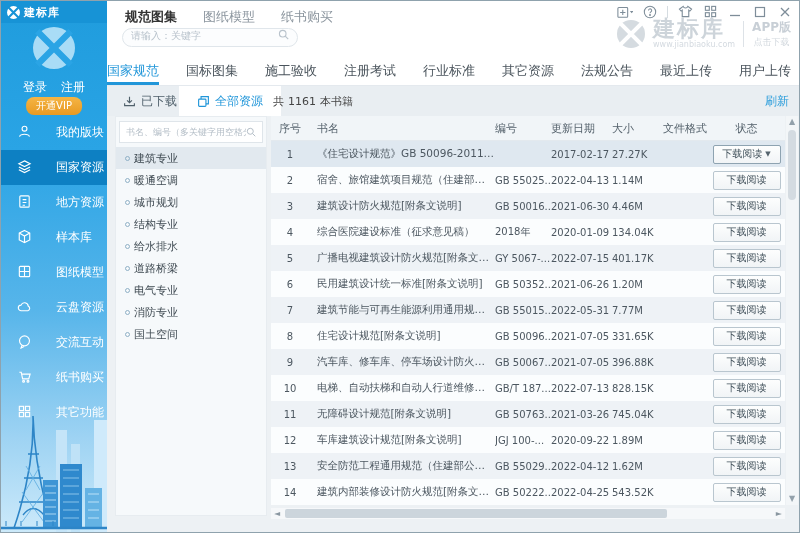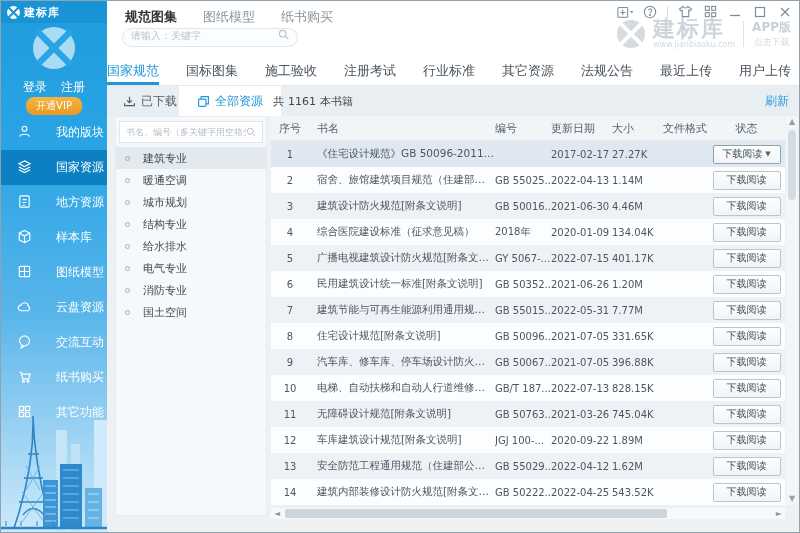--- a/index.html
+++ b/index.html
@@ -62,21 +62,21 @@
   #book-count{position:absolute;left:166px;top:0;height:30px;display:flex;align-items:center;gap:4px;font-size:11px;color:#444;}
   #refresh-link{position:absolute;right:10px;top:0;height:30px;display:flex;align-items:center;font-size:12px;color:#2b9ddb;cursor:pointer;}
 
   
   #content-bg{position:absolute;left:0;top:115px;right:0;bottom:0;background:#edf1f4;}
 
   
   #filter{position:absolute;left:8px;top:115px;width:152px;bottom:16px;background:#f6f9fb;border:1px solid #e7ecf0;}
   #f-search{margin:4px 3px;height:22px;background:#fff;border:1px solid #dfe5ea;display:flex;align-items:center;padding:0 6px;color:#b4bec7;font-size:9px;cursor:text;}
   #f-search .ph{flex:1;white-space:nowrap;overflow:hidden;}
-  .f-item{height:22px;display:flex;align-items:center;gap:13px;padding-left:9px;font-size:11px;color:#3f4a52;cursor:pointer;white-space:nowrap;}
+  .f-item{height:22px;display:flex;align-items:center;gap:4px;padding-left:9px;font-size:11px;color:#3f4a52;cursor:pointer;white-space:nowrap;}
   .f-item.active{background:#e2e9ef;}
   .f-bullet{width:5px;height:5px;border:1px solid #8fb0c6;border-radius:50%;flex:0 0 auto;}
 
   
   #table{position:absolute;left:164px;top:115px;right:14px;bottom:27px;background:#f0abfc;overflow:hidden;}
   .trow{display:grid;grid-template-columns:38px 1fr 56px 61px 51px 45px 77px;align-items:center;height:26px;font-size:10px;color:#4c5760;}
   .trow.thead{height:25px;background:#f1f5f8;border-bottom:1px solid #e3e9ee;color:#55626c;font-size:11px;}
   .trow.odd{background:#eef2f6;}
   .trow.even{background:#fbfdfe;}
   .trow.selected{background:#dfe8f0;}
@@ -350,20 +350,24 @@
           <div class="f-item">
             <span class="f-bullet"></span>
             <span>结构专业</span>
           </div>
           <div class="f-item">
             <span class="f-bullet"></span>
             <span>给水排水</span>
           </div>
           <div class="f-item">
             <span class="f-bullet"></span>
+            <span>道路桥梁</span>
+          </div>
+          <div class="f-item">
+            <span class="f-bullet"></span>
             <span>电气专业</span>
           </div>
           <div class="f-item">
             <span class="f-bullet"></span>
             <span>消防专业</span>
           </div>
           <div class="f-item">
             <span class="f-bullet"></span>
             <span>国土空间</span>
           </div>

